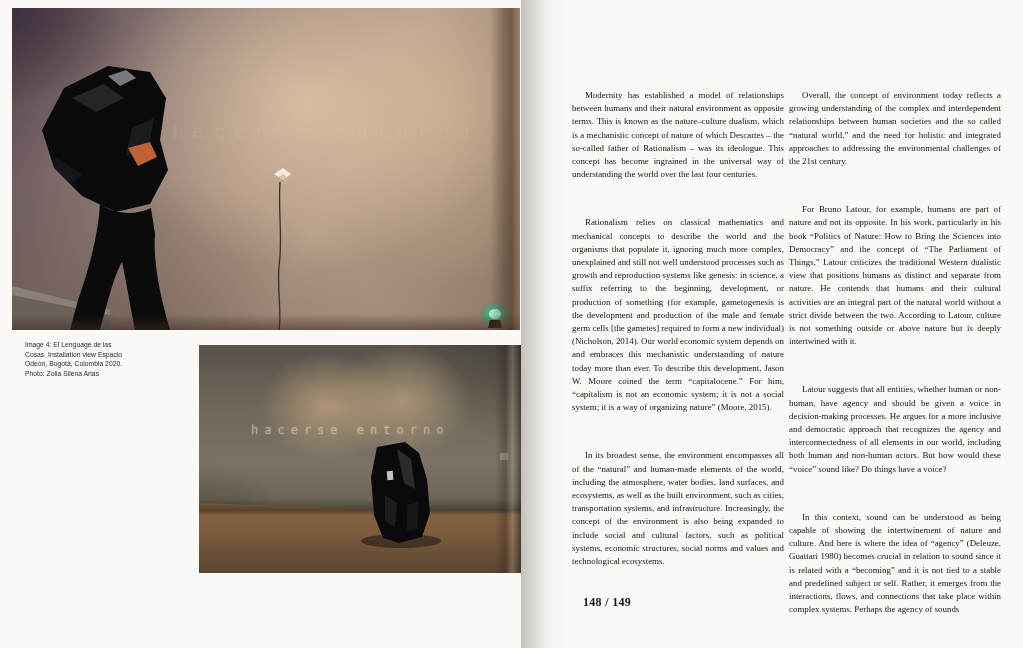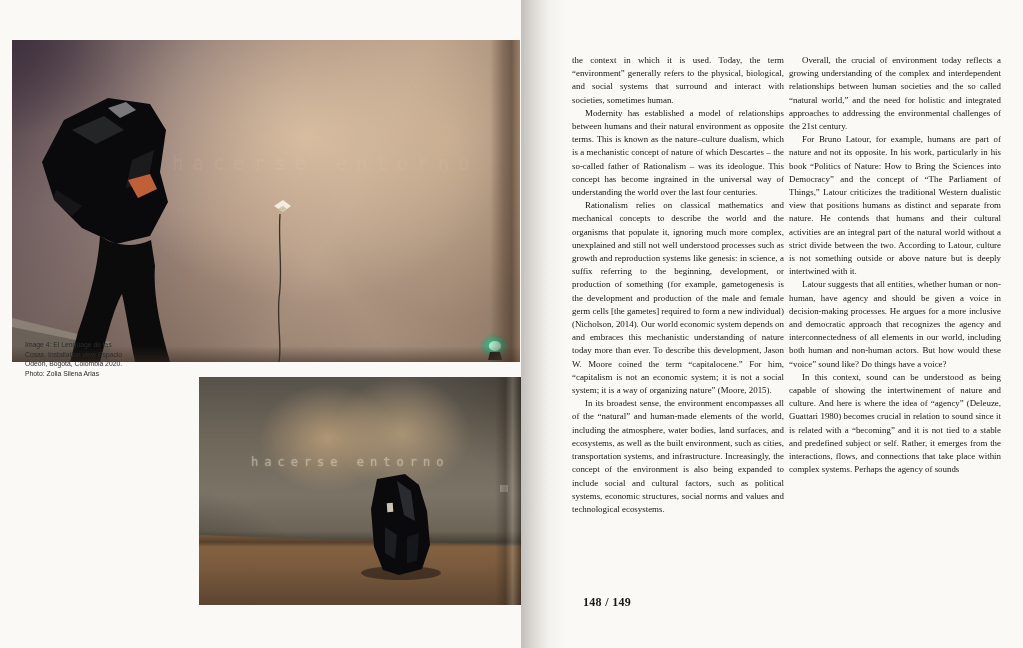--- a/index.html
+++ b/index.html
@@ -2,21 +2,21 @@
 <html lang="en"><head>
 <meta charset="utf-8">
 <style>
   html,body{margin:0;padding:0;}
   body{
     width:1023px;height:648px;position:relative;overflow:hidden;
     background:#faf9f6;
     font-family:"Liberation Serif", serif;
   }
   
-  .photo{position:absolute;overflow:hidden;margin-top:32px;}
+  .photo{position:absolute;overflow:hidden;}
   .photo-top{
     left:12px;top:8px;width:508px;height:322px;
     background:
       radial-gradient(ellipse 150px 130px at 0% 0%, rgba(62,48,62,.9), rgba(62,48,62,0) 75%),
       radial-gradient(ellipse 280px 230px at 58% 30%, rgba(226,199,168,.8), rgba(226,199,168,0) 72%),
       radial-gradient(ellipse 190px 250px at 86% 32%, rgba(214,186,152,.55), rgba(214,186,152,0) 70%),
       radial-gradient(ellipse 420px 300px at 18% 115%, rgba(52,40,38,.5), rgba(52,40,38,0) 70%),
       linear-gradient(118deg,#4a3c46 0%,#6d5b5e 12%,#8e7a76 28%,#a88f7e 46%,#b39a86 62%,#a28a77 82%,#8f7864 100%);
   }
   .photo-top .floor-strip{
@@ -70,21 +70,21 @@
   }
   
   .textcol{
     position:absolute;top:54px;width:212px;
     font-size:8.9px;line-height:13.2px;color:#171511;
     text-align:justify;hyphens:auto;-webkit-hyphens:auto;
   }
   .col1{left:572px;}
   .col2{left:789px;}
   .textcol p{margin:0;}
-  .textcol p.indent{text-indent:13px;}
+  .textcol p.indent{text-indent:13px;margin-top:35px;}
   .folio{
     position:absolute;left:583px;top:595px;
     font-size:12px;font-weight:bold;color:#1a1814;letter-spacing:.3px;
   }
   svg{position:absolute;left:0;top:0;}
 </style>
 </head>
 <body>
 
 <div class="photo photo-top">
@@ -148,25 +148,24 @@
       <rect x="188" y="126" width="6" height="9" fill="#ded8c8" opacity=".9" transform="rotate(-4 191 130)"></rect>
     </g>
     <rect x="301" y="108" width="8" height="7" fill="#cfc6b4" opacity=".55"></rect>
   </svg>
   <div class="page-curl-bottom"></div>
 </div>
 
 <div class="gutter"></div>
 
 <div class="textcol col1" lang="en">
-    <p class="">the context in which it is used. Today, the term “environment” generally refers to the physical, biological, and social systems that surround and interact with societies, sometimes human.</p>
     <p class="indent">Modernity has established a model of relationships between humans and their natural environment as opposite terms. This is known as the nature–culture dualism, which is a mechanistic concept of nature of which Descartes – the so-called father of Rationalism – was its ideologue. This concept has become ingrained in the universal way of understanding the world over the last four centuries.</p>
     <p class="indent">Rationalism relies on classical mathematics and mechanical concepts to describe the world and the organisms that populate it, ignoring much more complex, unexplained and still not well understood processes such as growth and reproduction systems like genesis: in science, a suffix referring to the beginning, development, or production of something (for example, gametogenesis is the development and production of the male and female germ cells [the gametes] required to form a new individual) (Nicholson, 2014). Our world economic system depends on and embraces this mechanistic understanding of nature today more than ever. To describe this development, Jason W. Moore coined the term “capitalocene.” For him, “capitalism is not an economic system; it is not a social system; it is a way of organizing nature” (Moore, 2015).</p>
     <p class="indent">In its broadest sense, the environment encompasses all of the “natural” and human-made elements of the world, including the atmosphere, water bodies, land surfaces, and ecosystems, as well as the built environment, such as cities, transportation systems, and infrastructure. Increasingly, the concept of the environment is also being expanded to include social and cultural factors, such as political systems, economic structures, social norms and values and technological ecosystems.</p>
   </div>
 <div class="textcol col2" lang="en">
-    <p class="indent">Overall, the crucial of environment today reflects a growing understanding of the complex and interdependent relationships between human societies and the so called “natural world,” and the need for holistic and integrated approaches to addressing the environmental challenges of the 21st century.</p>
+    <p class="indent">Overall, the concept of environment today reflects a growing understanding of the complex and interdependent relationships between human societies and the so called “natural world,” and the need for holistic and integrated approaches to addressing the environmental challenges of the 21st century.</p>
     <p class="indent">For Bruno Latour, for example, humans are part of nature and not its opposite. In his work, particularly in his book “Politics of Nature: How to Bring the Sciences into Democracy” and the concept of “The Parliament of Things,” Latour criticizes the traditional Western dualistic view that positions humans as distinct and separate from nature. He contends that humans and their cultural activities are an integral part of the natural world without a strict divide between the two. According to Latour, culture is not something outside or above nature but is deeply intertwined with it.</p>
     <p class="indent">Latour suggests that all entities, whether human or non-human, have agency and should be given a voice in decision-making processes. He argues for a more inclusive and democratic approach that recognizes the agency and interconnectedness of all elements in our world, including both human and non-human actors. But how would these “voice” sound like? Do things have a voice?</p>
     <p class="indent">In this context, sound can be understood as being capable of showing the intertwinement of nature and culture. And here is where the idea of “agency” (Deleuze, Guattari 1980) becomes crucial in relation to sound since it is related with a “becoming” and it is not tied to a stable and predefined subject or self. Rather, it emerges from the interactions, flows, and connections that take place within complex systems. Perhaps the agency of sounds</p>
   </div>
 
 <div class="folio">148 / 149</div>
 
 </body></html>

